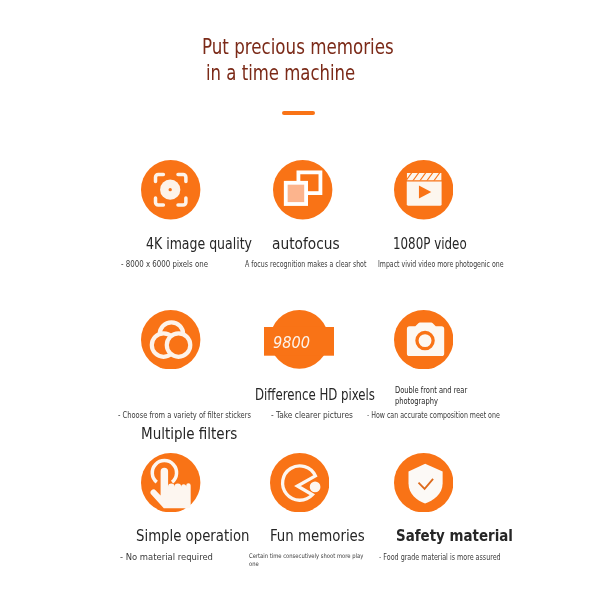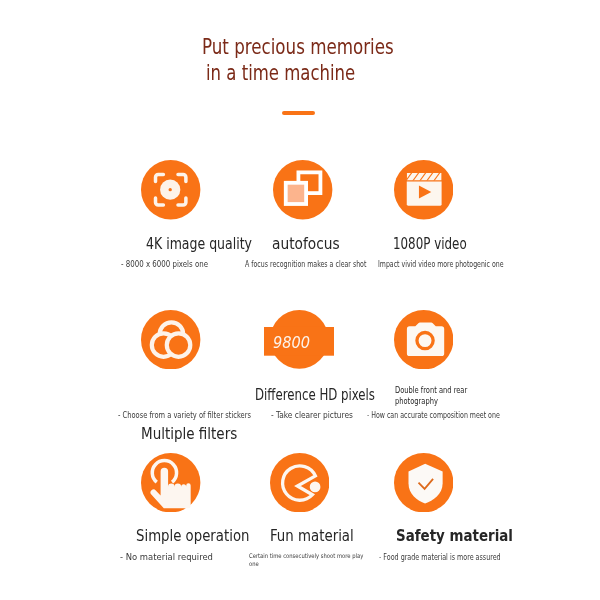--- a/index.html
+++ b/index.html
@@ -148,21 +148,21 @@
   <div class="abs f-title" style="left:135.8px;top:528.5px;transform:scaleX(0.985);">Simple operation</div>
   <div class="abs f-sub" style="left:120.3px;top:553px;font-size:9.4px;transform:scaleX(0.999);">- No material required</div>
 
   <div class="abs icon-wrap" style="left:269.6px;top:452.5px;">
     <svg width="59.4" height="59.4" viewBox="0 0 61 61">
       <circle cx="30.5" cy="30.5" r="30.5" fill="#F97316"></circle>
       <path d="M46.65 23.51 A17.66 17.66 0 1 0 43.58 42.84 L28.14 33.89 Z" fill="none" stroke="#FDF6F0" stroke-width="3.39" stroke-linejoin="miter"></path>
       <circle cx="46.31" cy="34.81" r="5.49" fill="#FDF6F0"></circle>
     </svg>
   </div>
-  <div class="abs f-title" style="left:270.2px;top:528.5px;transform:scaleX(0.989);">Fun material</div>
+  <div class="abs f-title" style="left:270.2px;top:528.5px;transform:scaleX(0.989);">Fun memories</div>
   <div class="abs f-sub" style="left:249.2px;top:551.5px;font-size:6.3px;line-height:8.2px;transform:scaleX(0.924);">
     <div>Certain time consecutively shoot more play</div>
     <div>one</div>
   </div>
 
   <div class="abs icon-wrap" style="left:394.1px;top:452.5px;">
     <svg width="59.4" height="59.4" viewBox="0 0 61 61">
       <circle cx="30.5" cy="30.5" r="30.5" fill="#F97316"></circle>
       <path d="M31.99 10.99 L49.96 18.89 V31.0 c0 11.3 -9.9 18.0 -18.02 20.86 C23.9 49.0 14.89 42.3 14.89 31.0 V18.89 Z" fill="#FCF9F6"></path>
       <path d="M25.16 30.5 L31.42 36.87 L40.15 26.6" fill="none" stroke="#DD6A1C" stroke-width="1.85" stroke-linecap="butt" stroke-linejoin="miter"></path>

